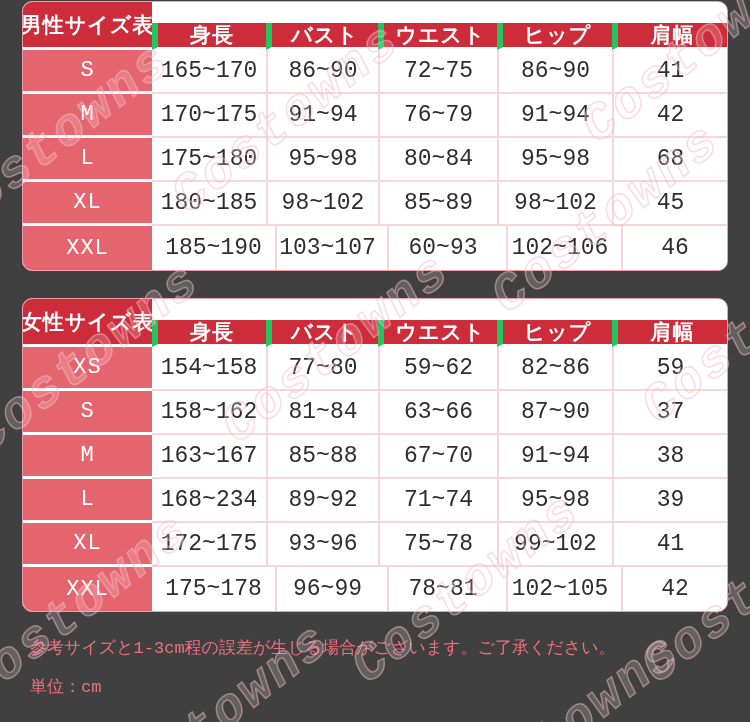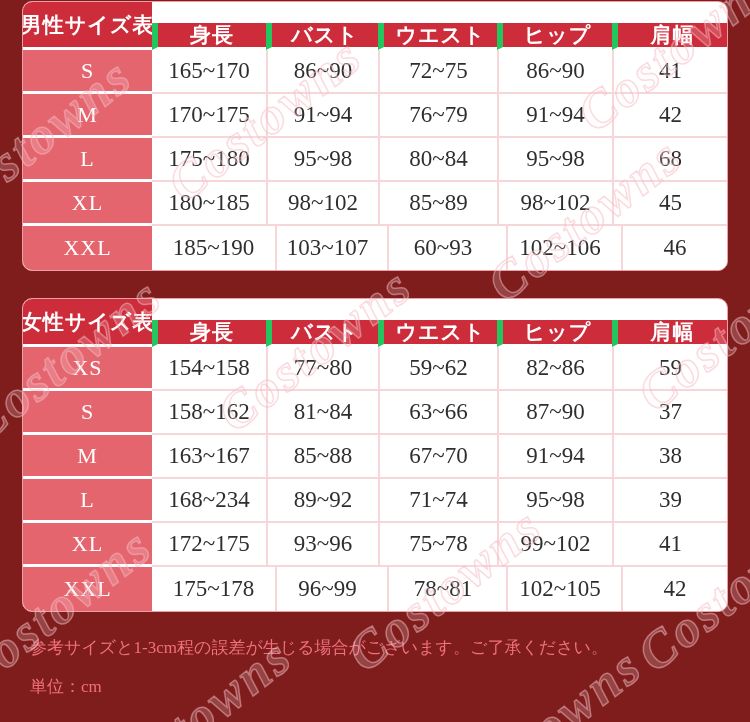--- a/index.html
+++ b/index.html
@@ -1,18 +1,18 @@
 <!DOCTYPE html>
 <html><head>
 <meta charset="utf-8">
 <style>
   html,body{margin:0;padding:0;background:#fff;}
   .page{
-    position:relative;width:750px;height:722px;background:#7f1d1d;overflow:hidden;
-    font-family:Liberation Serif, serif;
+    position:relative;width:750px;height:722px;background:#404040;overflow:hidden;
+    font-family:Liberation Mono, monospace;
   }
   
   .size-table{
     position:absolute;left:22px;width:706px;
     display:grid;
     grid-template-columns:129px 114px 112px 119px 115px 115px;
     background:#fff;
     border:1px solid #ee9ea7;
     border-radius:10px;
     overflow:hidden;

